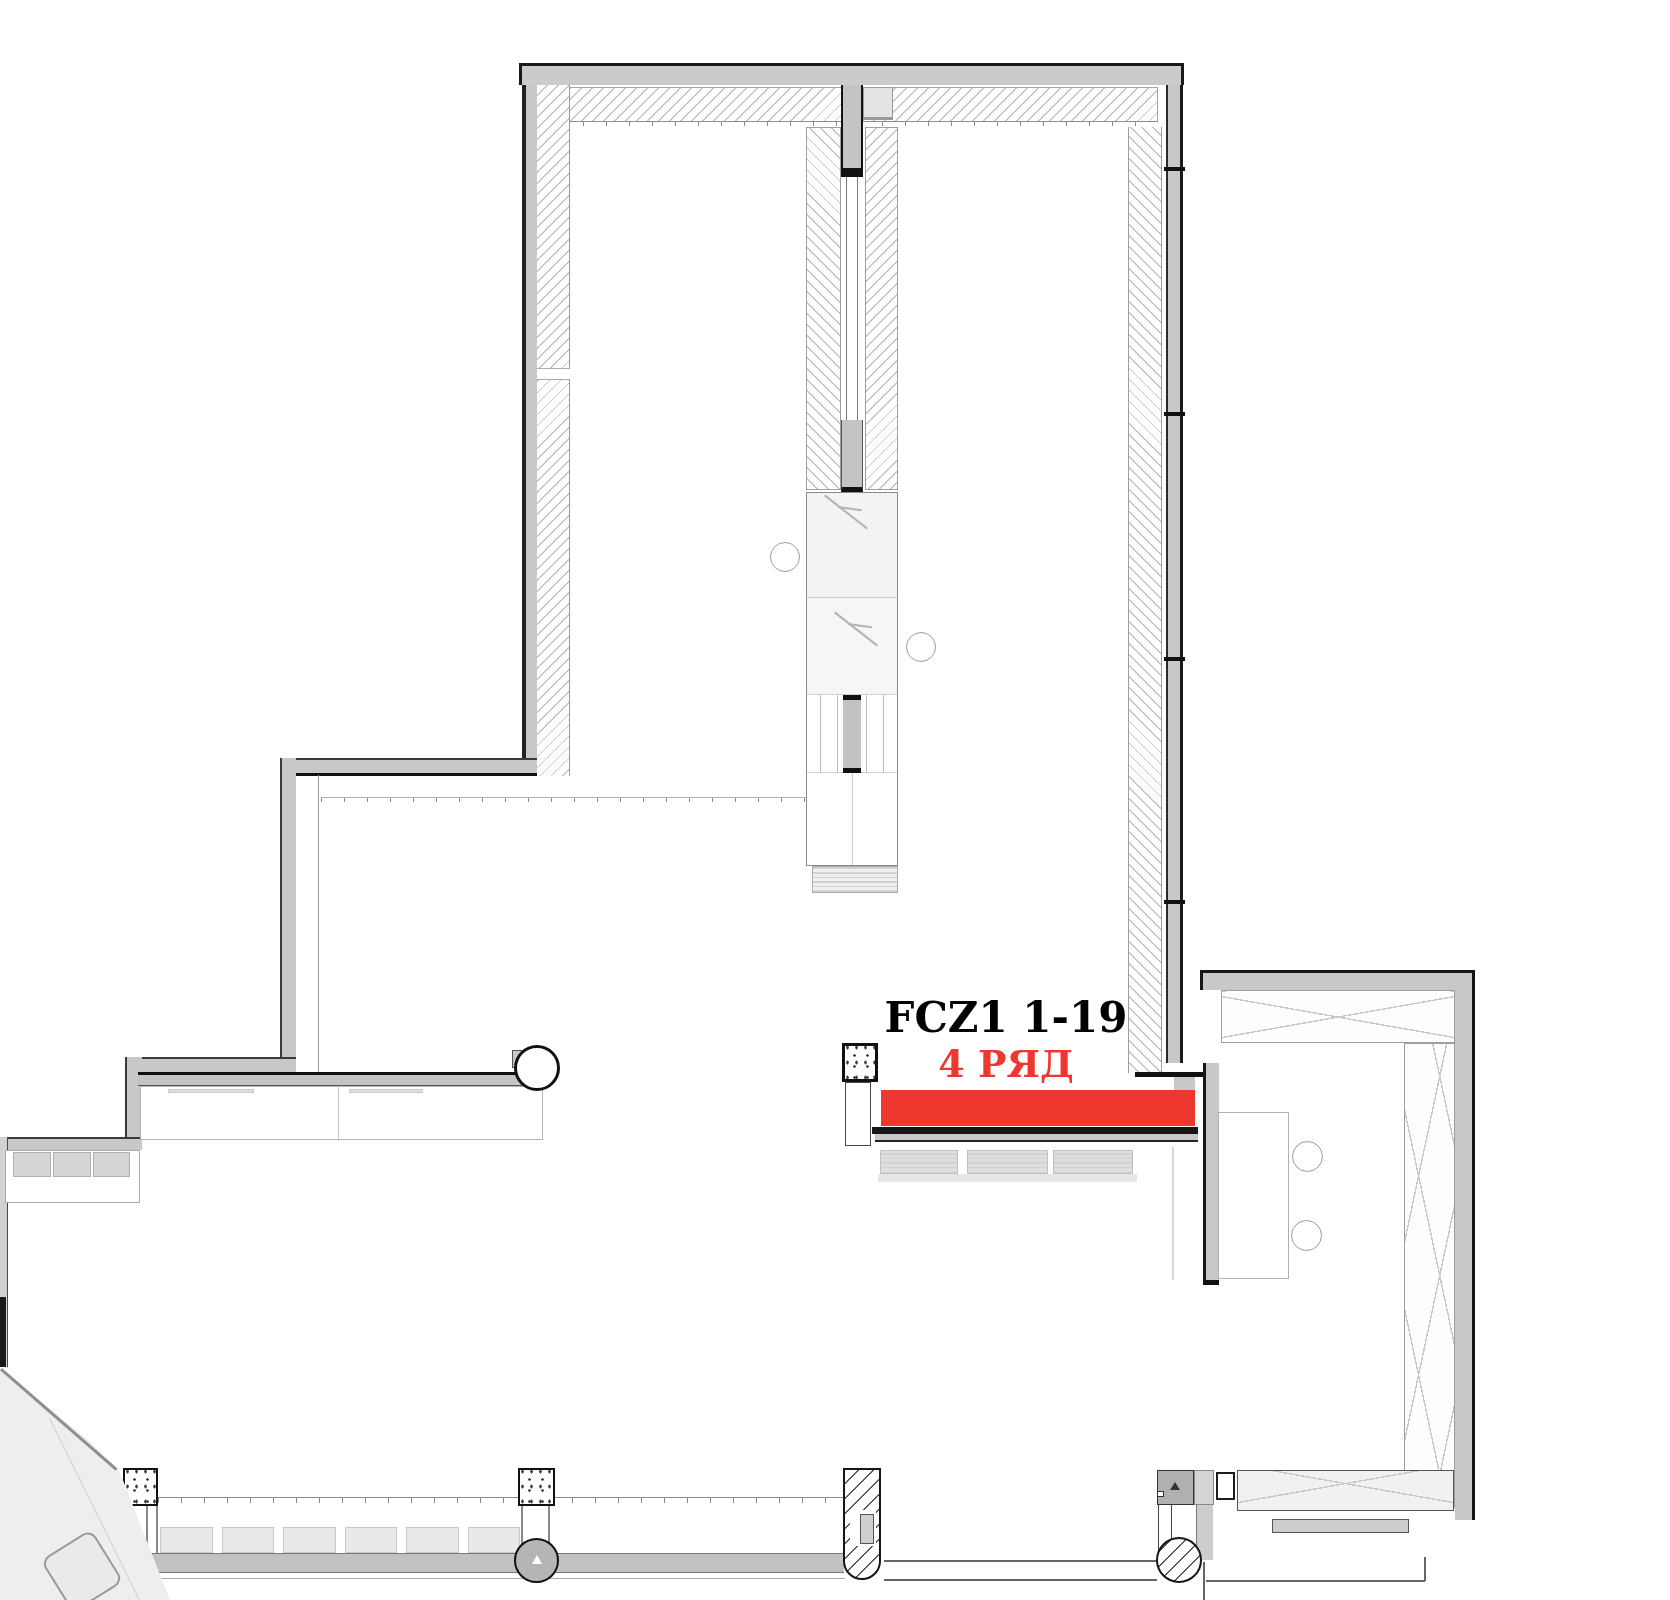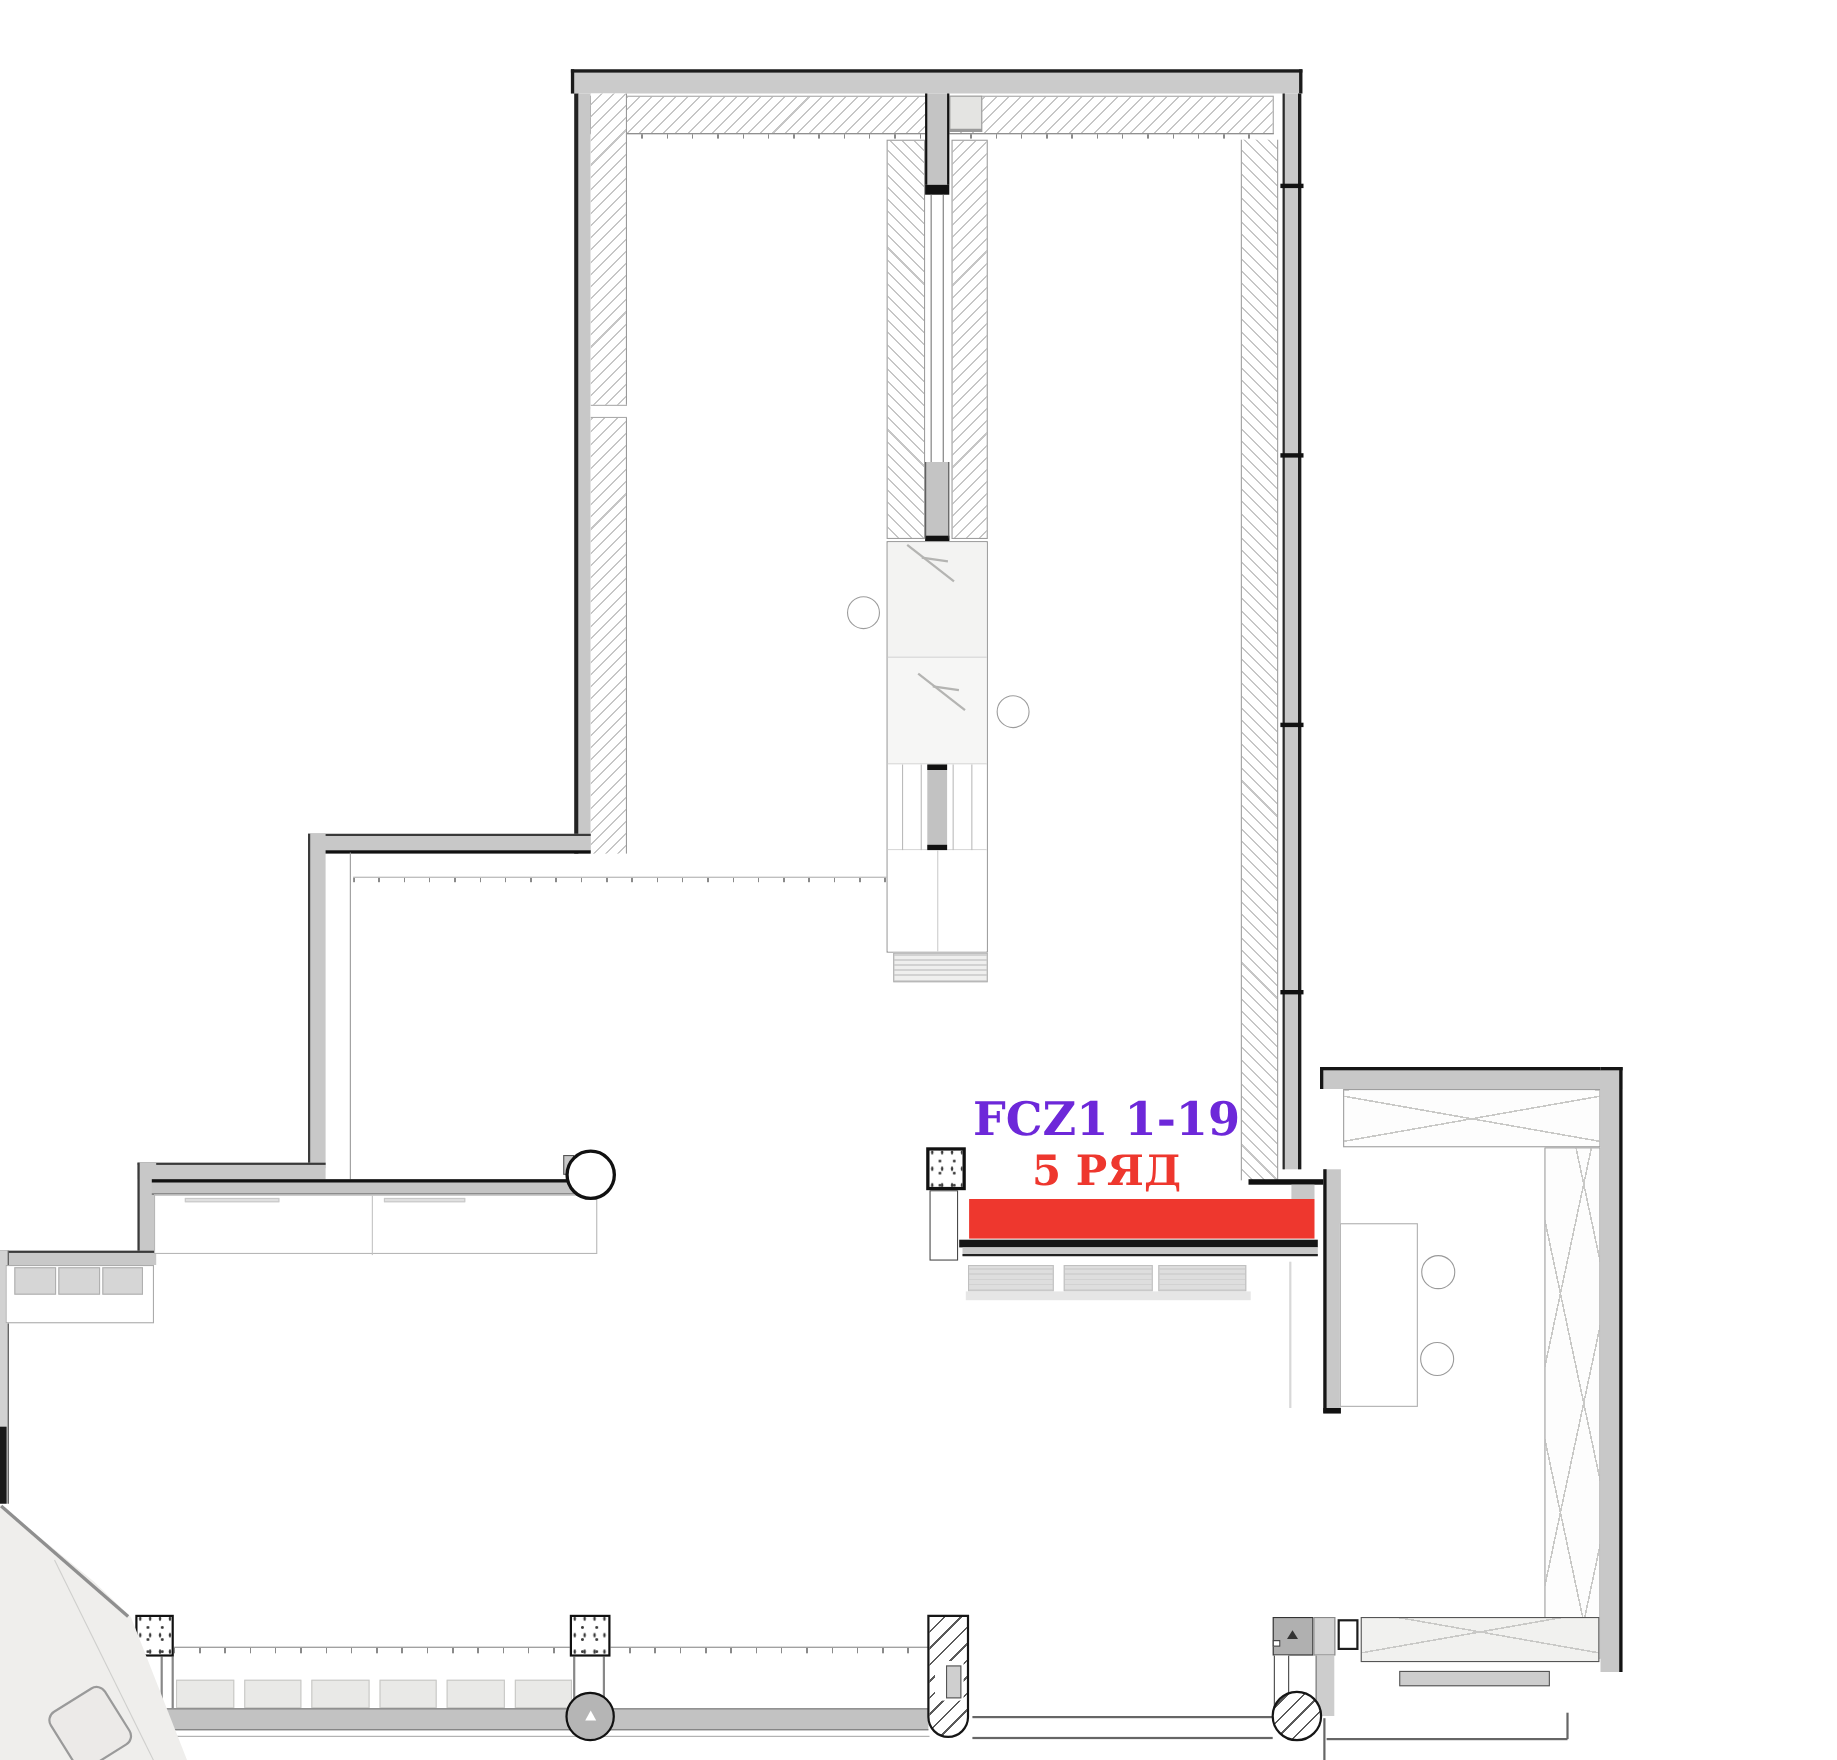--- a/index.html
+++ b/index.html
@@ -105,22 +105,22 @@
   </div>
   <div class="a" style="left:512px;top:1050px;width:10px;height:18px;background:#c8c8c8;border:1px solid #555;"></div>
   <div class="a circle" style="left:514px;top:1045px;width:46px;height:46px;border:3px solid #111;background:#fff;"></div>
 
   <div class="a" style="left:5px;top:1150px;width:135px;height:53px;border:1px solid #ababab;background:#fff;"></div>
   <div class="a" style="left:13px;top:1152px;width:38px;height:25px;background:#d6d6d6;border:1px solid #b0b0b0;"></div>
   <div class="a" style="left:53px;top:1152px;width:38px;height:25px;background:#d6d6d6;border:1px solid #b0b0b0;"></div>
   <div class="a" style="left:93px;top:1152px;width:37px;height:25px;background:#d6d6d6;border:1px solid #b0b0b0;"></div>
 
   <div class="a" style="left:881px;top:1090px;width:314px;height:36px;background:#ee372e;"></div>
-  <div class="lbl" style="left:820px;top:997px;width:372px;font-size:42px;color:#6d28d9;">FCZ1 1-19</div>
-  <div class="lbl" style="left:820px;top:1045px;width:372px;font-size:38px;color:#ee372e;">5 РЯД</div>
+  <div class="lbl" style="left:820px;top:997px;width:372px;font-size:42px;color:#000000;">FCZ1 1-19</div>
+  <div class="lbl" style="left:820px;top:1045px;width:372px;font-size:38px;color:#ee372e;">4 РЯД</div>
 
   <div class="a speck" style="left:842px;top:1043px;width:36px;height:39px;background-color:#fff;border:3px solid #111;"></div>
   <div class="a" style="left:845px;top:1082px;width:26px;height:64px;background:#fff;border:1.6px solid #4a4a4a;"></div>
 
   <div class="a" style="left:872px;top:1127px;width:326px;height:7px;background:#161616;"></div>
   <div class="a" style="left:875px;top:1134px;width:323px;height:8px;background:#c8c8c8;border-bottom:2.4px solid #222;"></div>
   <div class="a stripesH" style="left:880px;top:1150px;width:78px;height:24px;background-color:#dedede;border:1px solid #c0c0c0;"></div>
   <div class="a stripesH" style="left:967px;top:1150px;width:81px;height:24px;background-color:#dedede;border:1px solid #c0c0c0;"></div>
   <div class="a stripesH" style="left:1053px;top:1150px;width:80px;height:24px;background-color:#dedede;border:1px solid #c0c0c0;"></div>
   <div class="a" style="left:878px;top:1174px;width:259px;height:8px;background:#e6e6e6;"></div>

